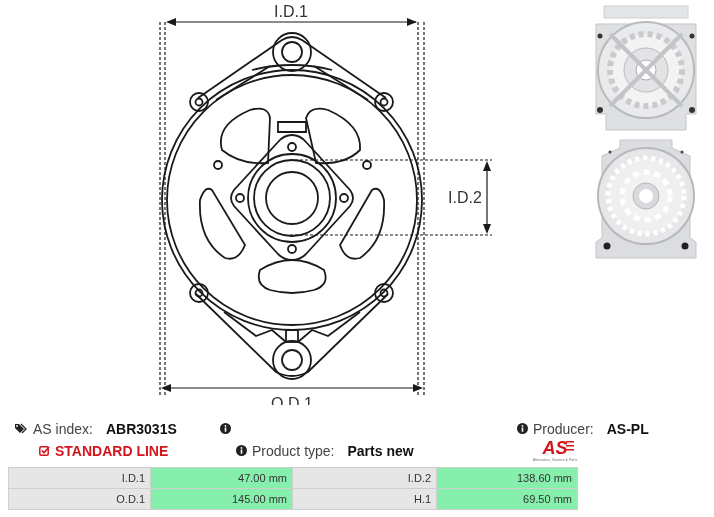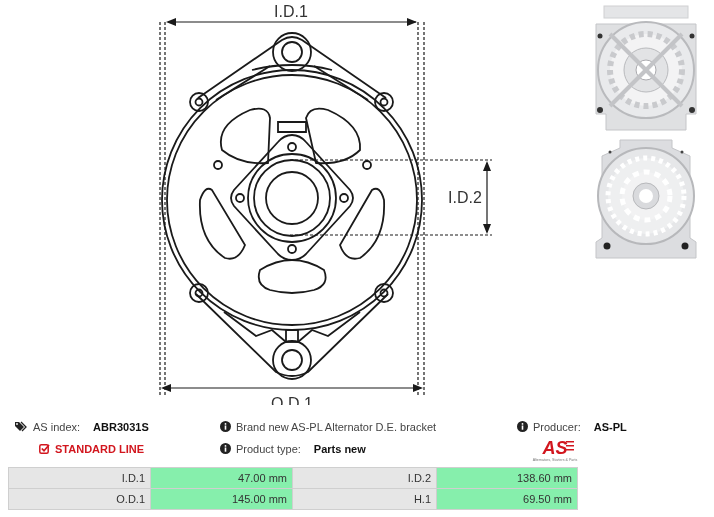--- a/index.html
+++ b/index.html
@@ -1,21 +1,21 @@
 <!DOCTYPE html>
 <html><head>
 <meta charset="utf-8">
 <style>
   html, body { margin: 0; padding: 0; background: #ffffff; }
   body { width: 714px; height: 517px; position: relative; overflow: hidden; font-family: "Liberation Sans", sans-serif; color: #333; }
   .drawing { position: absolute; left: 150px; top: 0; width: 350px; height: 405px; }
   .photo { position: absolute; left: 590px; width: 112px; }
   .photo-top { top: 4px; height: 128px; }
   .photo-bottom { top: 138px; height: 122px; }
-  .info-row { position: absolute; font-size: 11px; color: #444; white-space: nowrap; display: flex; align-items: flex-start; }
+  .info-row { position: absolute; font-size: 14px; color: #444; white-space: nowrap; display: flex; align-items: flex-end; }
   .info-row b { color: #111; font-weight: bold; margin-left: 13px; }
   .icon { display: inline-block; margin-right: 5px; }
   .red { color: #d2161e; font-weight: bold; }
   .logo { position: absolute; left: 528px; top: 437px; width: 55px; height: 26px; }
   table.specs { position: absolute; left: 8px; top: 467px; border-collapse: collapse; font-size: 11px; }
   table.specs td { border: 1px solid #cfcfcf; height: 20px; padding: 0 5px; text-align: right; color: #333; }
   table.specs td.lbl { background: #e6e6e6; }
   table.specs td.val { background: #86efac; }
 </style>
 </head>
@@ -140,23 +140,22 @@
   <span class="red">STANDARD LINE</span>
 </div>
 <div class="info-row" style="left:220px; top:421px;">
   <span class="icon">
     <svg width="11" height="11" viewBox="0 0 11 11">
         <circle cx="5.5" cy="5.5" r="5.5" fill="#222"></circle>
         <rect x="4.7" y="4.5" width="1.6" height="4.2" fill="#fff"></rect>
         <circle cx="5.5" cy="2.9" r="0.9" fill="#fff"></circle>
       </svg>
   </span>
-  <span>Brand new AS-PL Alternator D.E. bracket</span>
 </div>
-<div class="info-row" style="left:220px; top:443px;">
+<div class="info-row" style="left:236px; top:443px;">
   <span class="icon">
     <svg width="11" height="11" viewBox="0 0 11 11">
         <circle cx="5.5" cy="5.5" r="5.5" fill="#222"></circle>
         <rect x="4.7" y="4.5" width="1.6" height="4.2" fill="#fff"></rect>
         <circle cx="5.5" cy="2.9" r="0.9" fill="#fff"></circle>
       </svg>
   </span>
   <span>Product type:</span>
   <b>Parts new</b>
 </div>

